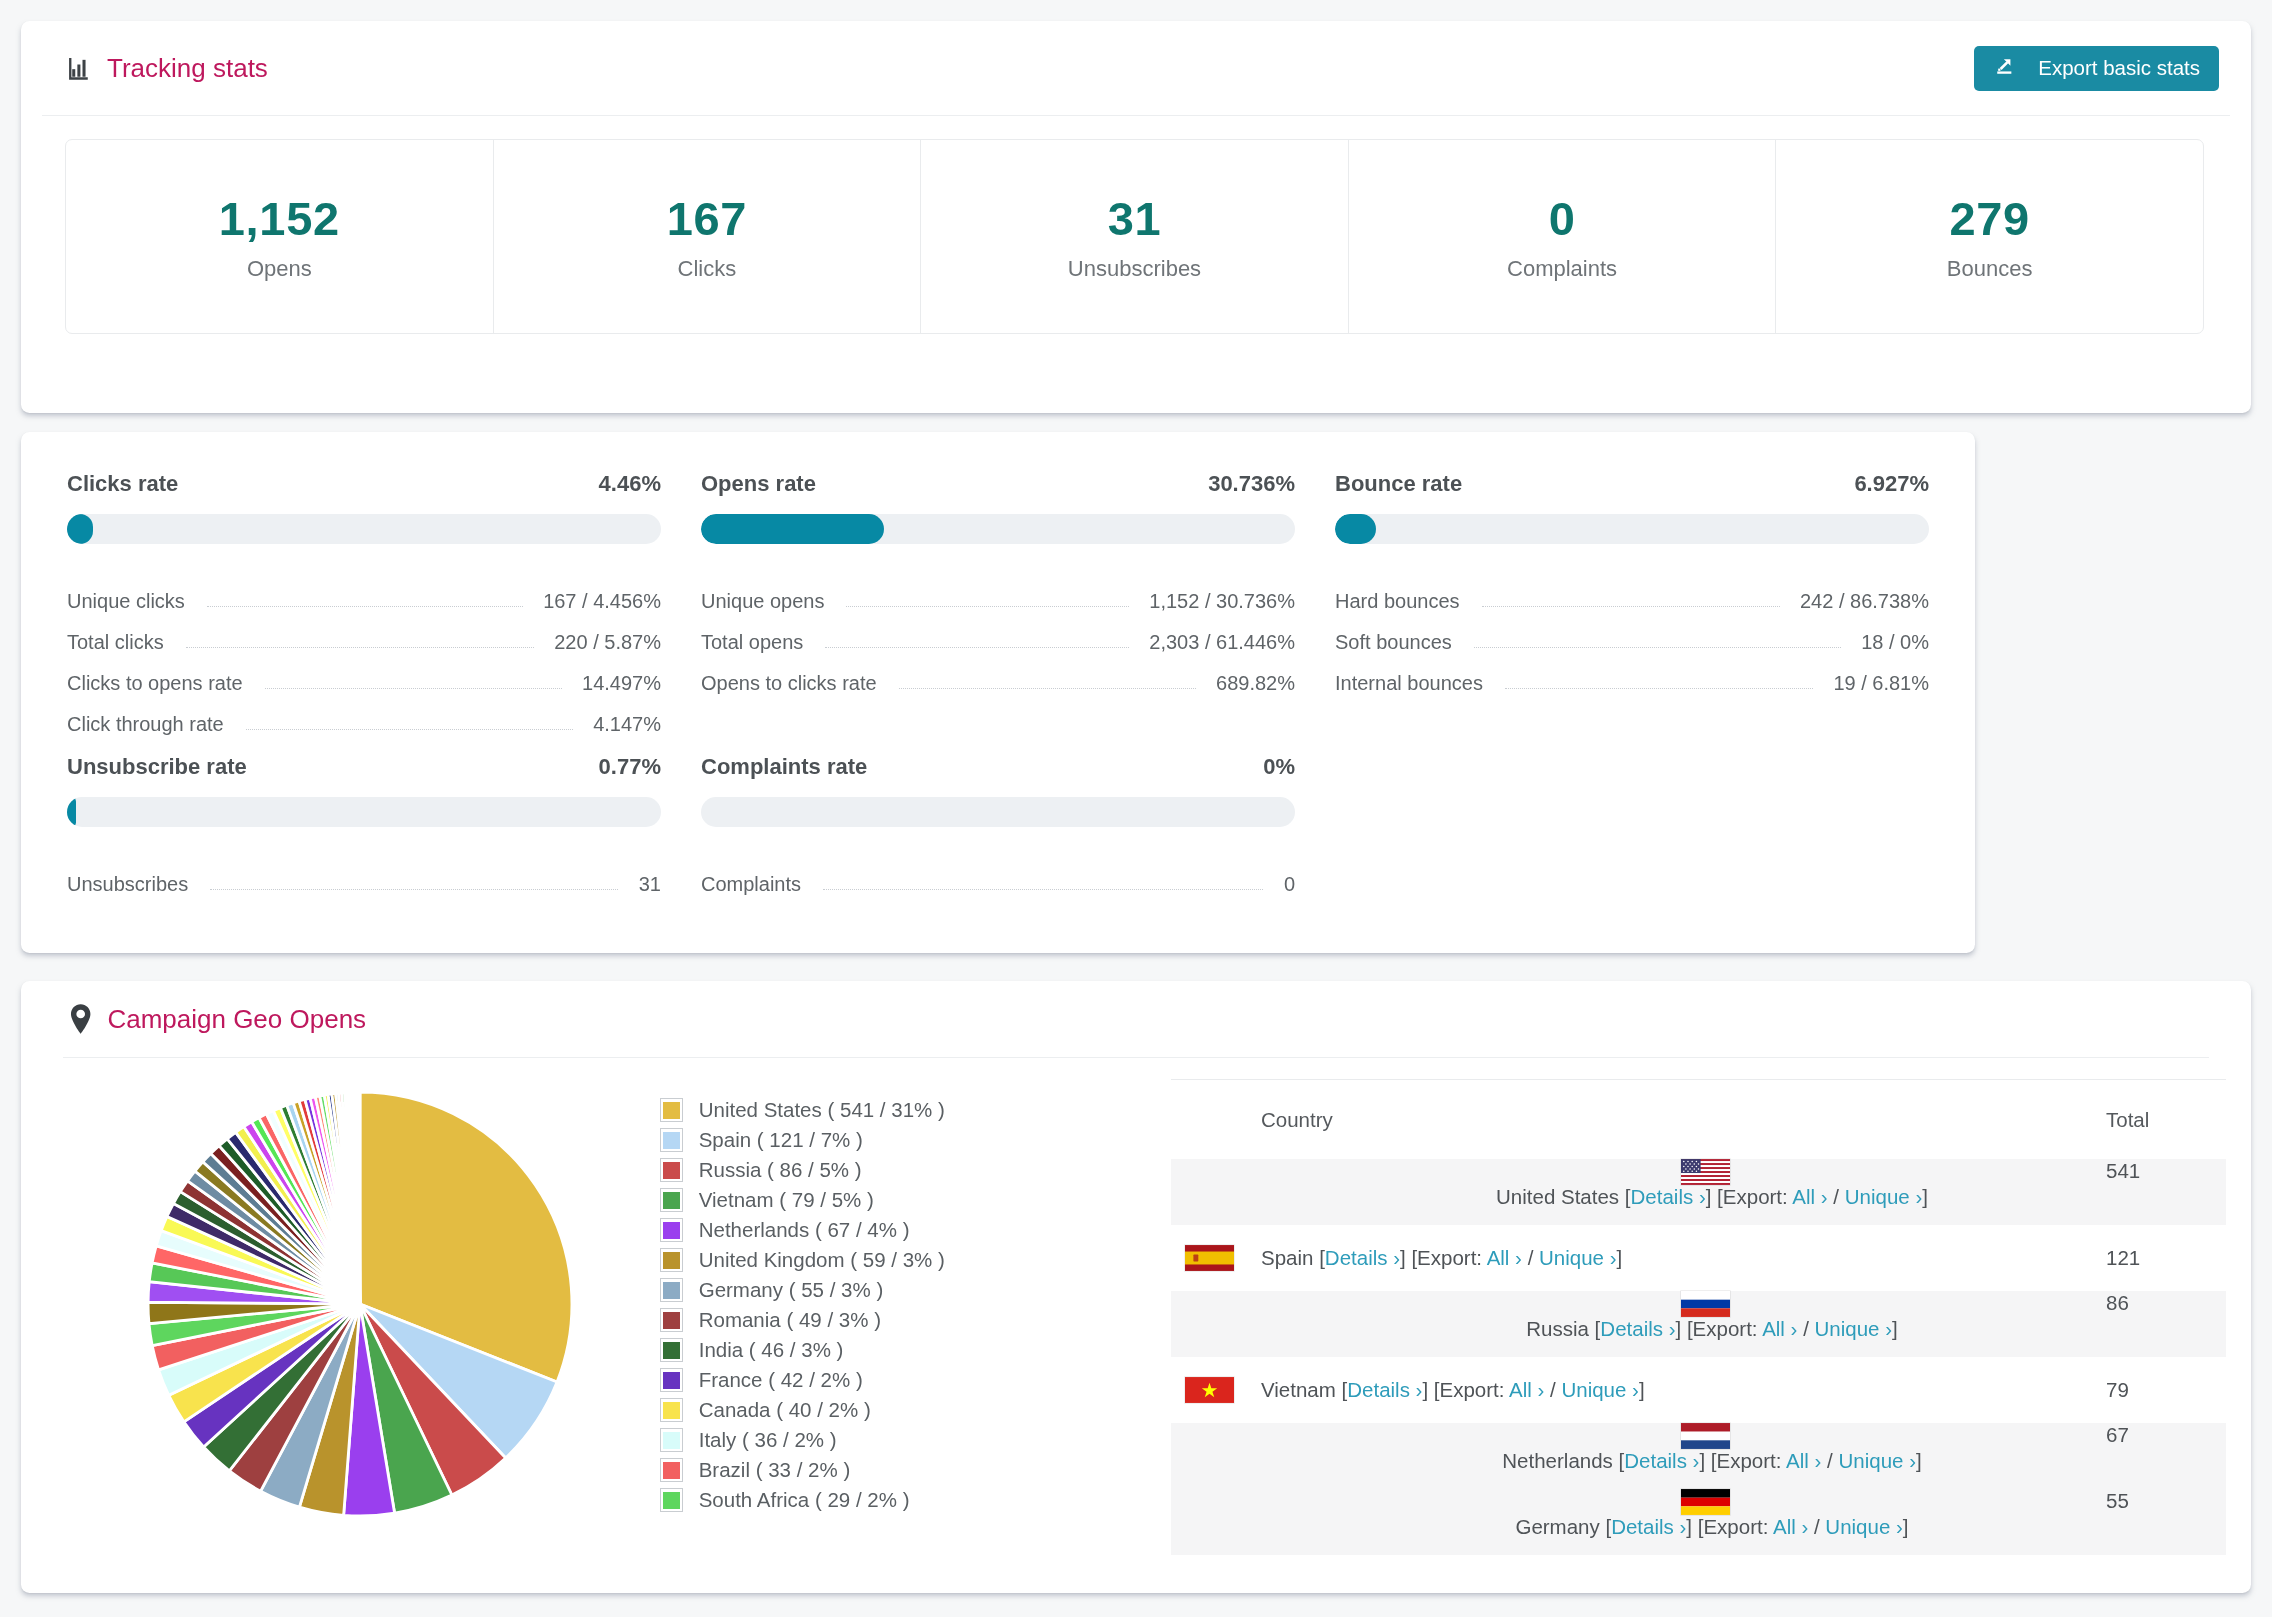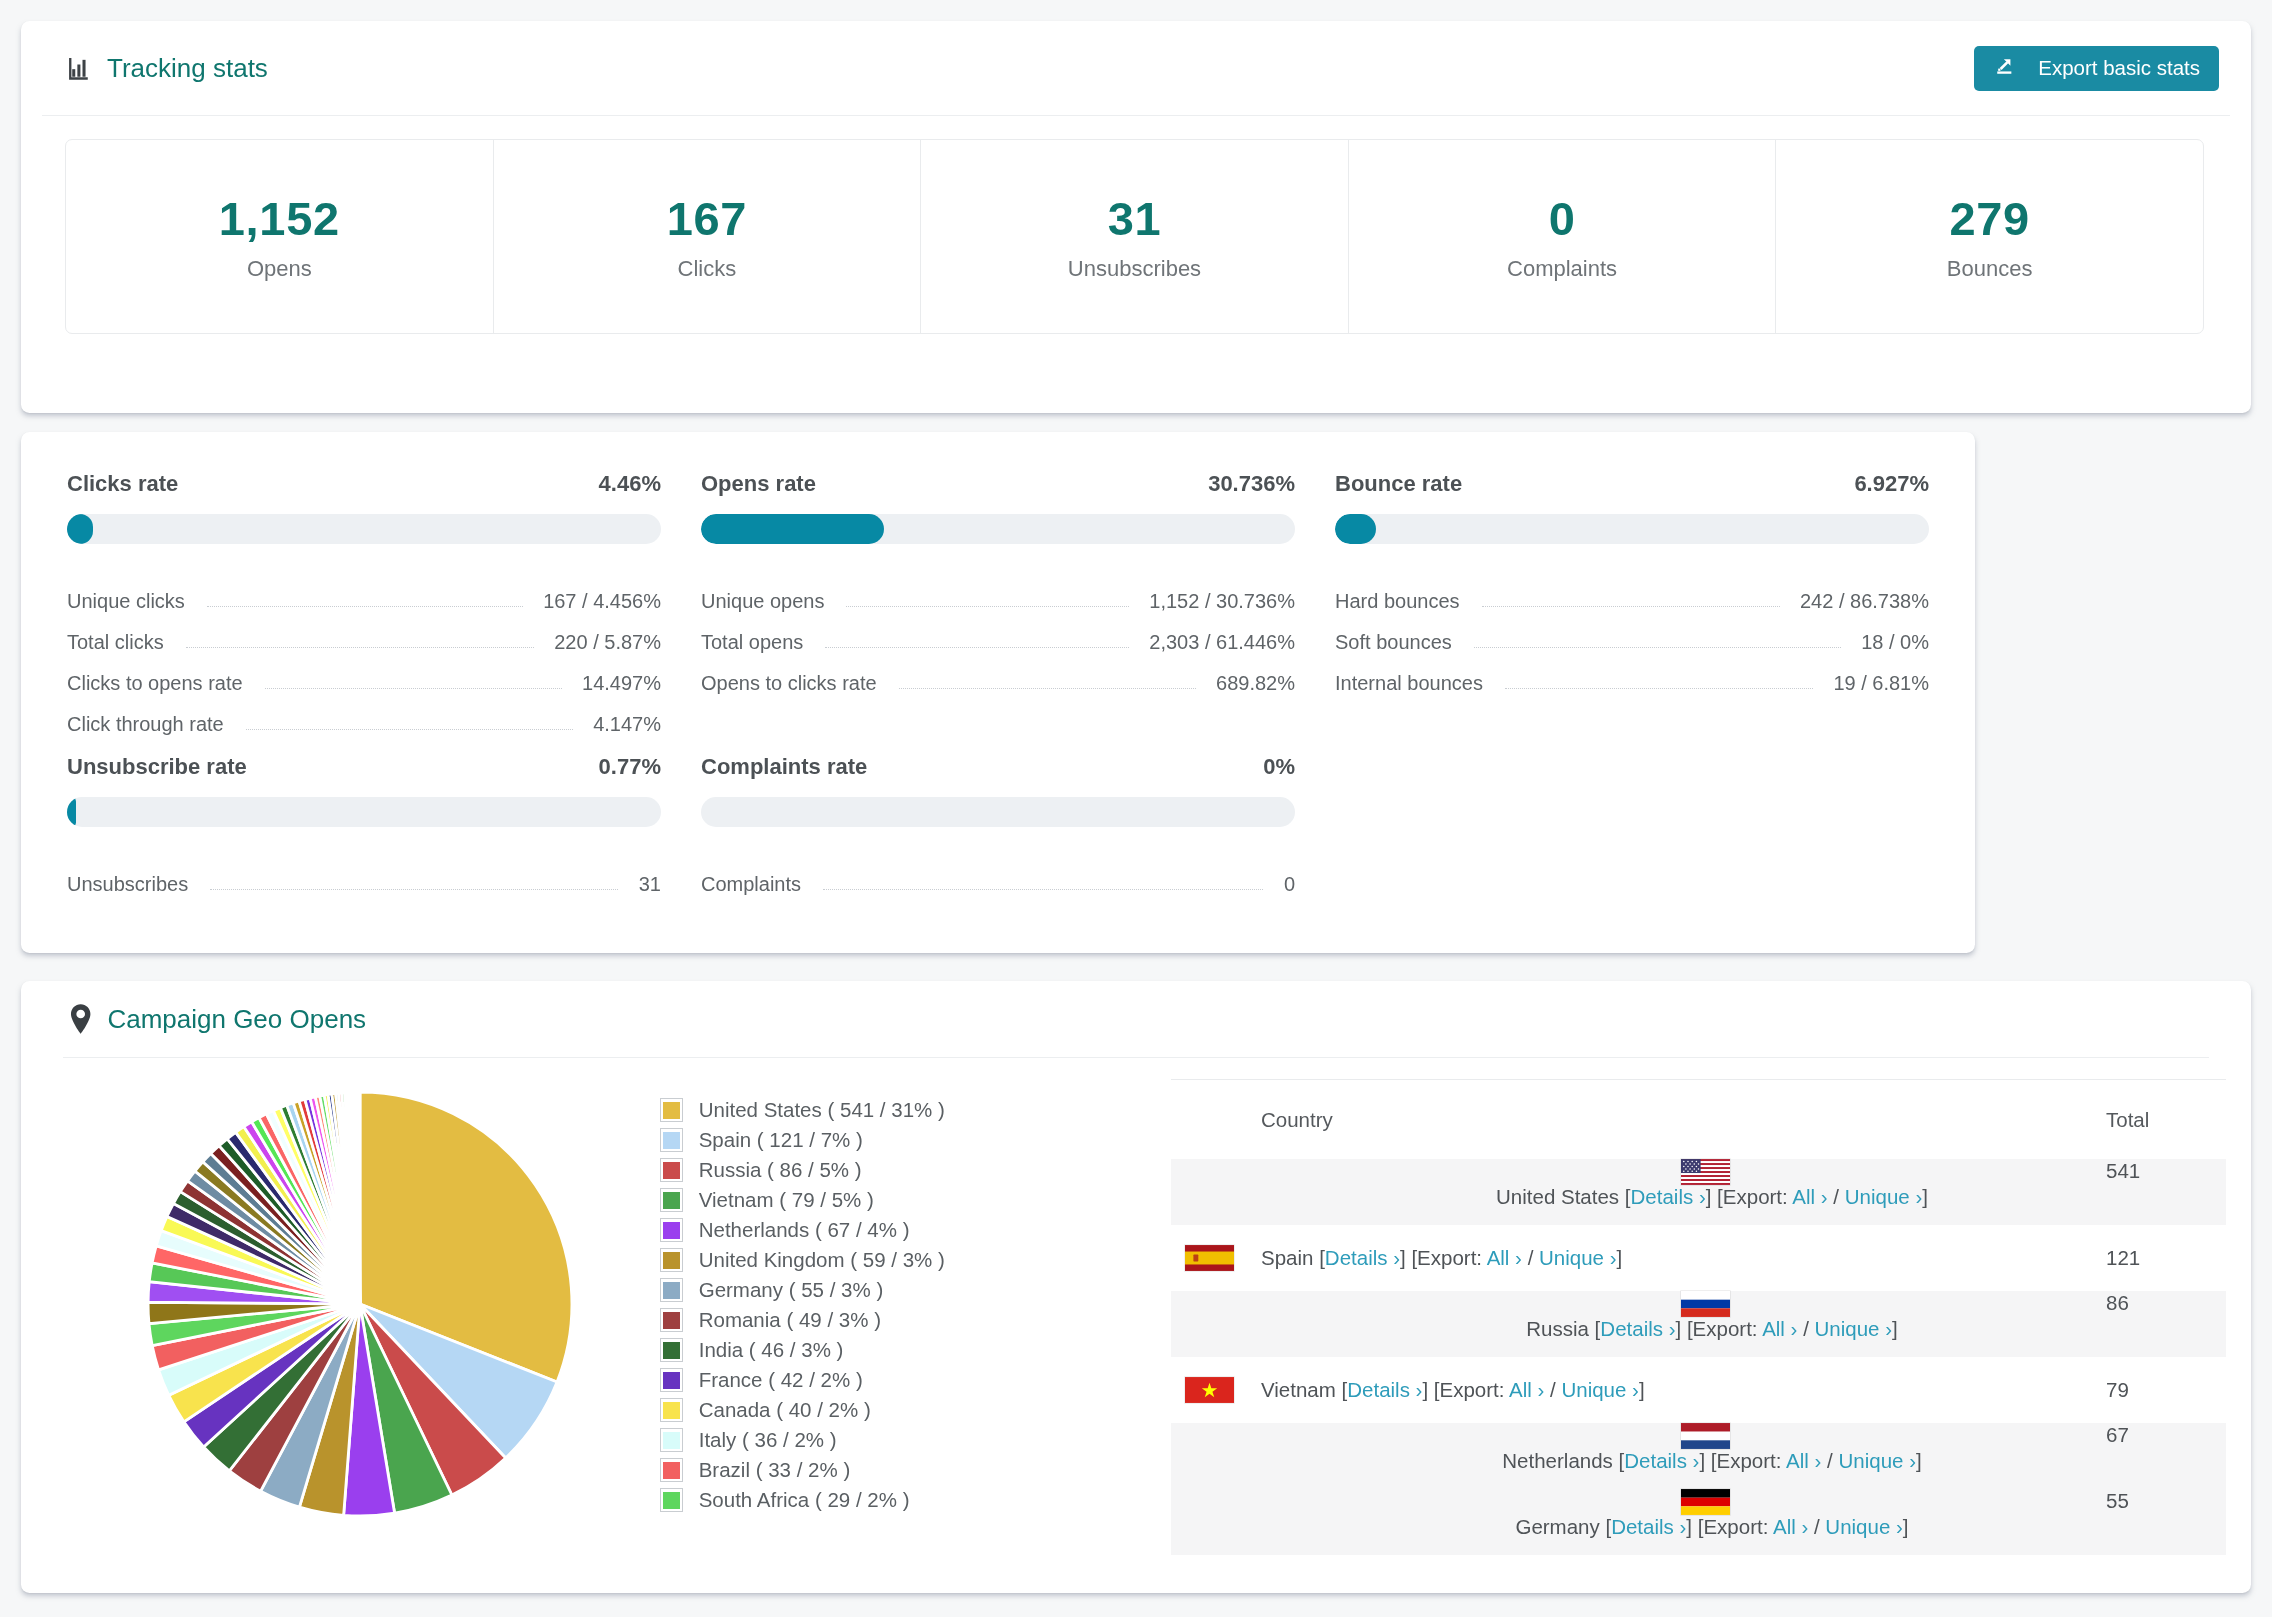--- a/index.html
+++ b/index.html
@@ -5,21 +5,21 @@
   html,body{margin:0;padding:0;background:#f5f6f8;font-family:"Liberation Sans",sans-serif;color:#55595e;}
   .page{position:relative;width:2273px;height:1618px;overflow:hidden;background:#f6f7f8;}
   .card{position:absolute;left:21px;background:#fff;border-radius:8.5px;
         box-shadow:0 0.7px 1.4px rgba(0,0,0,.04),0 3.5px 5.6px -0.7px rgba(145,154,170,.5);}
   #card-tracking{top:21px;width:2230px;height:392px;}
   #card-rates{top:432px;width:1954px;height:521px;}
   #card-geo{top:981px;width:2230px;height:612px;overflow:hidden;}
 
   
   .card-head{display:flex;align-items:center;height:94px;padding:0 32px 0 44px;}
-  .card-title{display:flex;align-items:center;gap:14px;font-size:26px;color:#0f766e;}
+  .card-title{display:flex;align-items:center;gap:14px;font-size:26px;color:#be185d;}
   .card-title svg{display:block;}
   .btn-export{margin-left:auto;display:flex;align-items:center;gap:23px;height:45px;padding:0 19px;
               background:#1a8ba3;border:none;border-radius:5px;color:#fff;font-size:20.5px;
               font-family:inherit;cursor:pointer;}
   .h-divider{border-top:1.4px solid #eceef0;margin:0 21px;}
   .stats-row{position:absolute;left:44px;right:47px;top:118px;height:193px;display:flex;
              border:1.4px solid #e9ebed;border-radius:7px;}
   .stat-cell{flex:1;display:flex;flex-direction:column;align-items:center;justify-content:center;gap:10px;}
   .stat-cell + .stat-cell{border-left:1.4px solid #e9ebed;}
   .stat-value{font-size:47px;font-weight:bold;color:#0f766e;letter-spacing:0.7px;}

